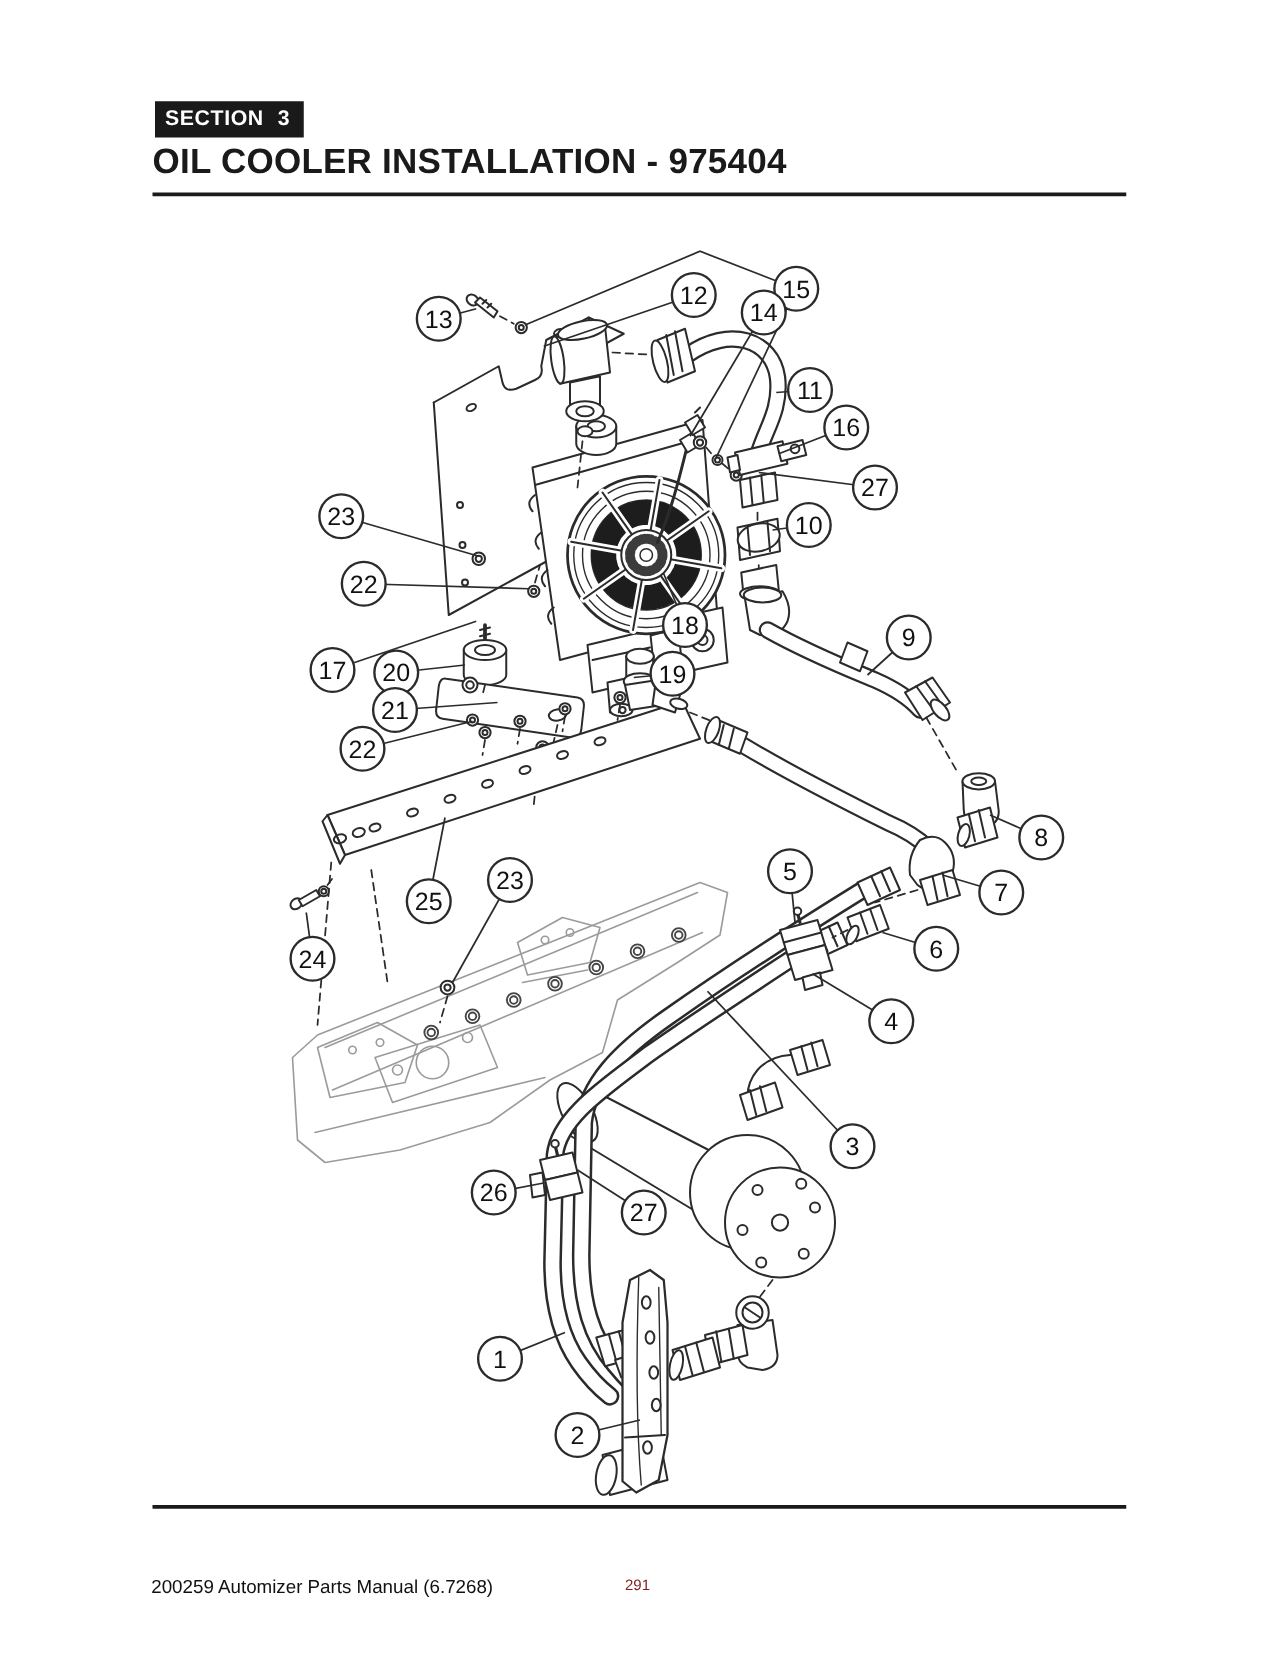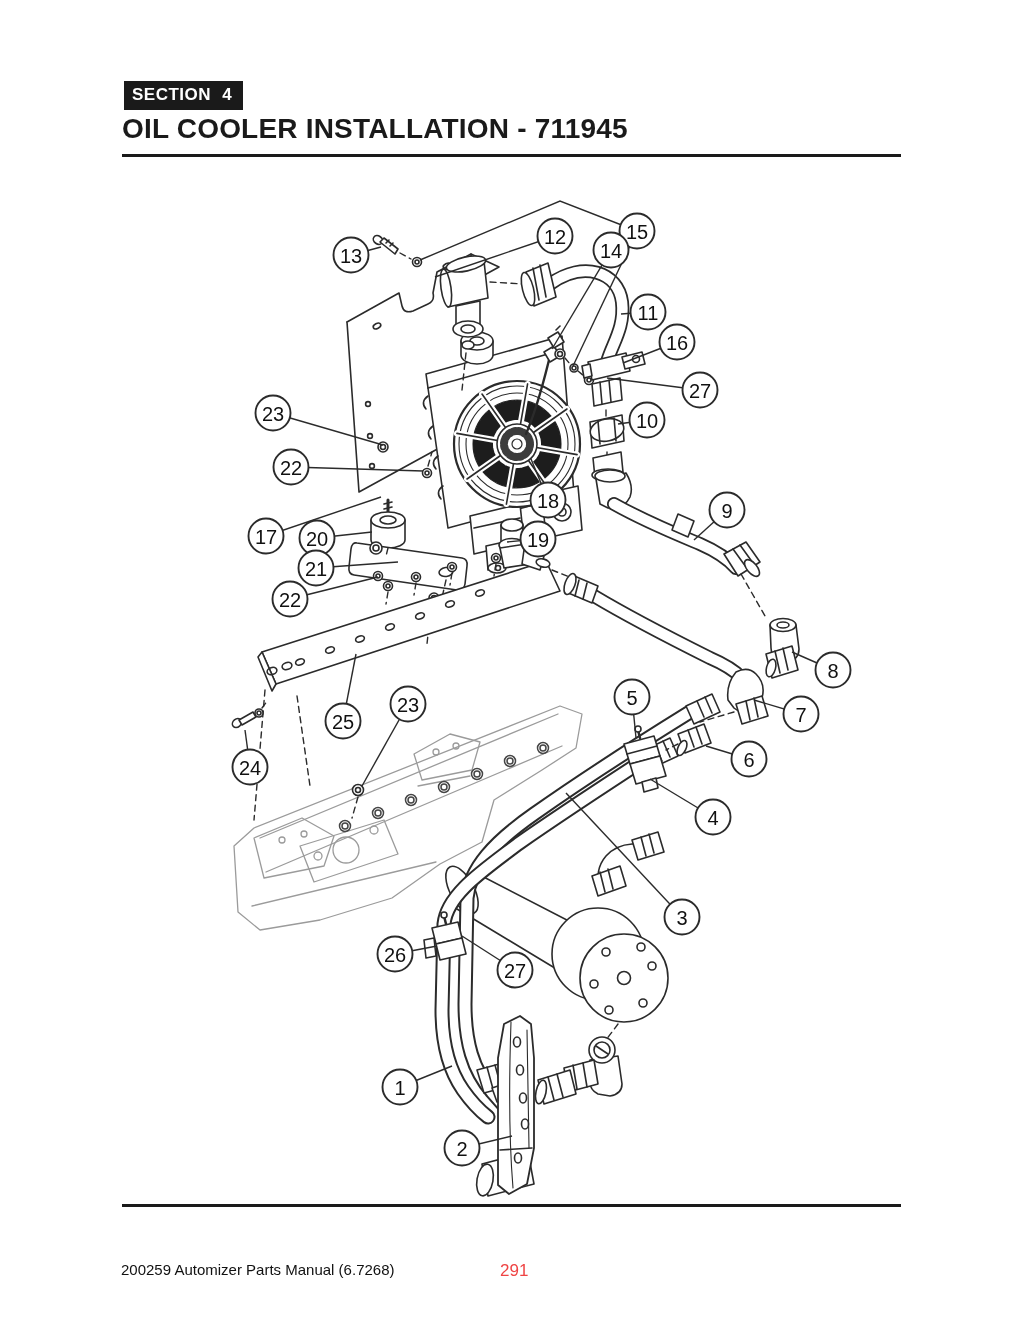--- a/index.html
+++ b/index.html
@@ -12,21 +12,21 @@
     font-size:17px;font-weight:bold;padding:4px 11px 5px 8px;letter-spacing:.5px;word-spacing:6px;
   }
   .page-title{
     position:absolute;left:122px;top:113px;font-size:28px;font-weight:bold;
     color:#1a1a1a;letter-spacing:.2px;white-space:nowrap;
   }
   .rule{position:absolute;left:122px;width:779px;height:3px;background:#1a1a1a;}
   .rule-top{top:154px;}
   .rule-bottom{top:1204px;}
   .footer-left{position:absolute;left:121px;top:1261px;font-size:15px;color:#111;}
-  .footer-page{position:absolute;left:500px;top:1261px;font-size:17px;color:#ef4444;}
+  .footer-page{position:absolute;left:500px;top:1261px;font-size:12px;color:#7f1d1d;}
   svg.diagram{position:absolute;left:0;top:0;}
   
   #art{stroke:#2b2b2b;fill:none;stroke-width:1.6;stroke-linejoin:round;stroke-linecap:round;}
   .w{fill:#fff;}
   .ghost{stroke:#9b9b9b;stroke-width:1.3;fill:none;}
   .gnut{stroke:#454545;stroke-width:1.5;fill:#fff;}
   .tube-o{stroke:#2b2b2b;stroke-width:15;fill:none;}
   .tube-i{stroke:#fff;stroke-width:11;fill:none;}
   .hose-o{stroke:#2b2b2b;stroke-width:14;fill:none;}
   .hose-i{stroke:#fff;stroke-width:10.5;fill:none;}
@@ -39,22 +39,22 @@
   .leader{stroke:#2b2b2b;stroke-width:1.4;fill:none;}
   .callout-circle{fill:#fff;stroke:#2b2b2b;stroke-width:1.9;}
   .callout-num{font-family:"Liberation Sans",sans-serif;font-size:20px;fill:#111;
     text-anchor:middle;dominant-baseline:central;}
 </style>
 </head>
 <body>
 
 <div class="page">
 
-  <div class="section-badge">SECTION 4</div>
-  <div class="page-title">OIL COOLER INSTALLATION - 711945</div>
+  <div class="section-badge">SECTION 3</div>
+  <div class="page-title">OIL COOLER INSTALLATION - 975404</div>
   <div class="rule rule-top"></div>
 
   <svg class="diagram" width="1024" height="1326" viewBox="0 0 1024 1326" xmlns="http://www.w3.org/2000/svg">
 
     <g id="art">
 
       <g>
         <path class="ghost" d="M234,846 L254,828 L560,706 L582,714 L576,748 L542,770 L494,800 L482,842 L440,864 L392,898 L320,920 L260,930 L238,912 Z"></path>
         <path class="ghost" d="M260,838 L558,714 M266,872 L562,746 M252,906 L436,862"></path>
         <path class="ghost" d="M300,846 L384,820 L398,854 L314,882 Z"></path>

